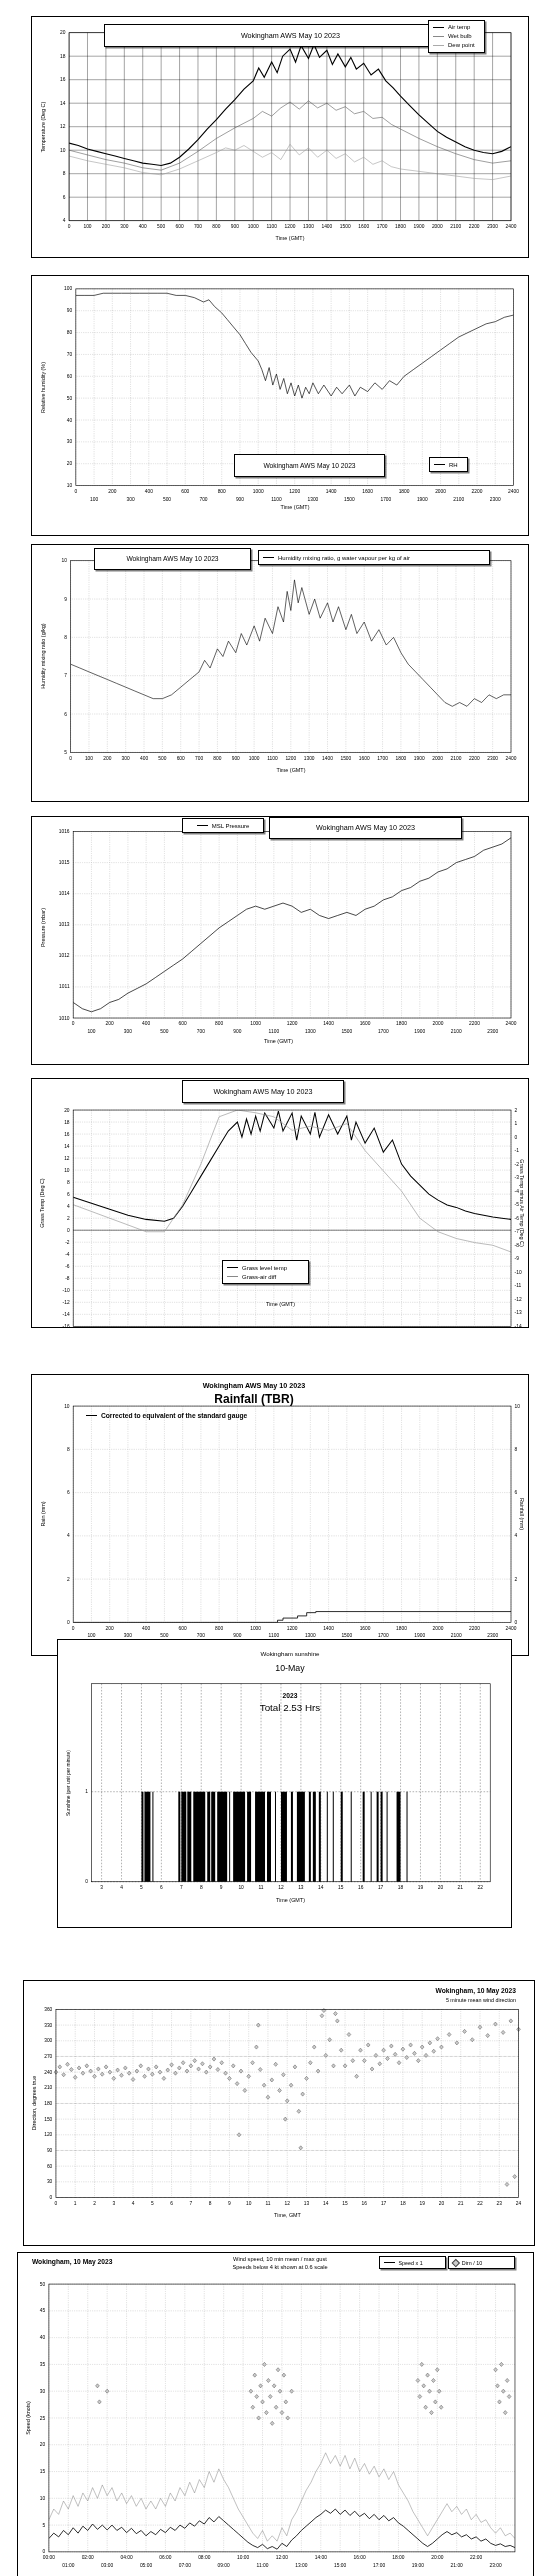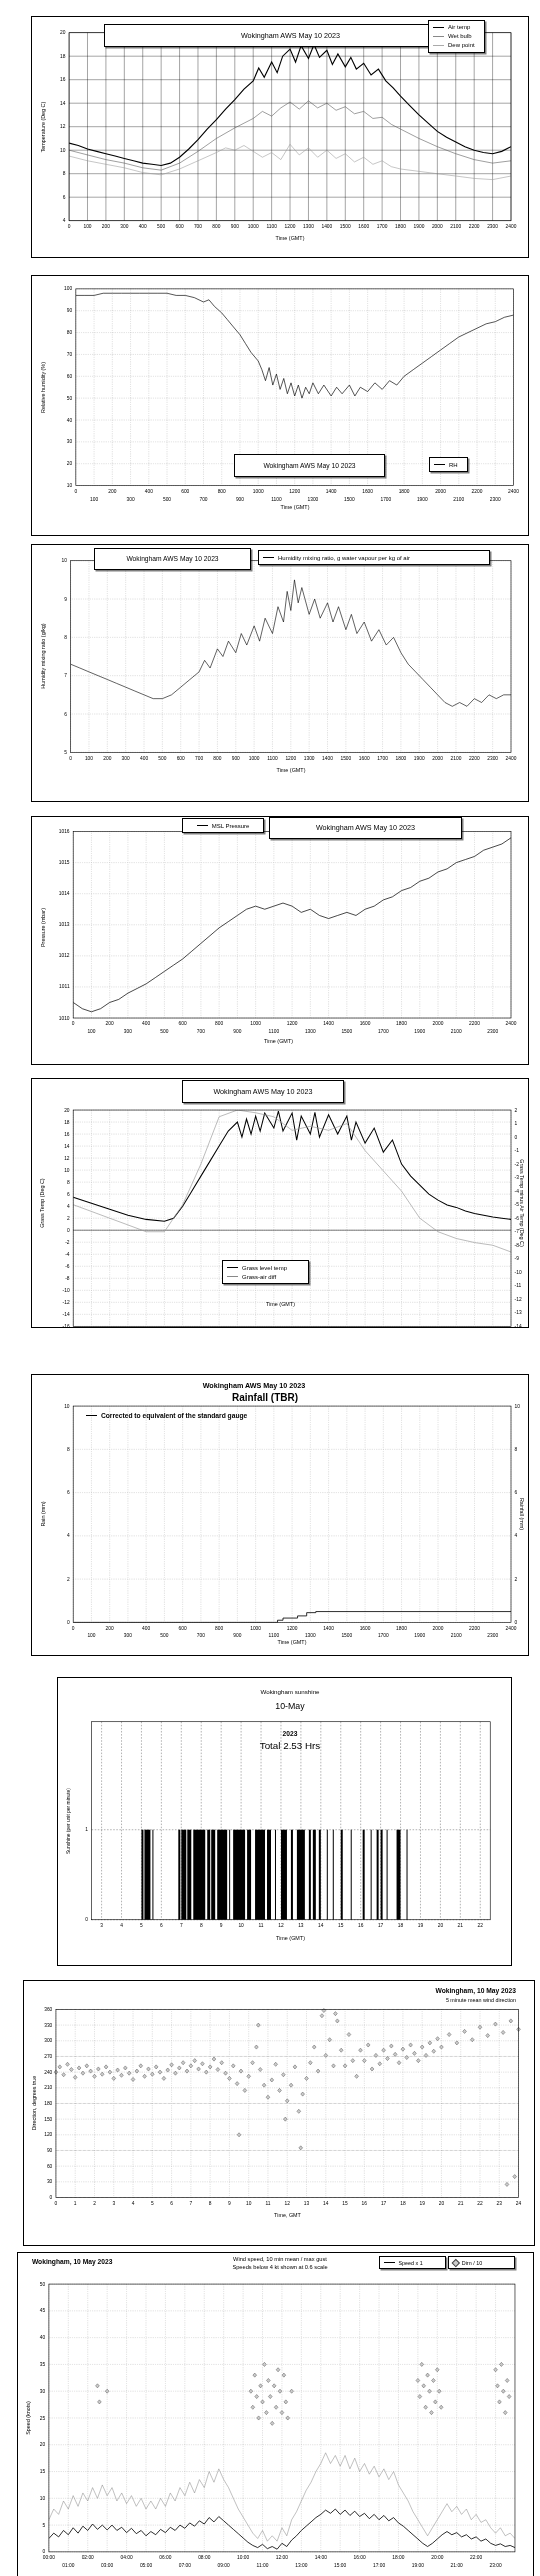--- a/index.html
+++ b/index.html
@@ -605,31 +605,31 @@
         <text x="73" y="399" text-anchor="end" font-family="&quot;Liberation Sans&quot;, sans-serif" font-size="9.5px" fill="#000">2</text>
         <text x="73" y="483" text-anchor="end" font-family="&quot;Liberation Sans&quot;, sans-serif" font-size="9.5px" fill="#000">0</text>
         <text x="937" y="63" text-anchor="start" font-family="&quot;Liberation Sans&quot;, sans-serif" font-size="9.5px" fill="#000">10</text>
         <text x="937" y="147" text-anchor="start" font-family="&quot;Liberation Sans&quot;, sans-serif" font-size="9.5px" fill="#000">8</text>
         <text x="937" y="231" text-anchor="start" font-family="&quot;Liberation Sans&quot;, sans-serif" font-size="9.5px" fill="#000">6</text>
         <text x="937" y="315" text-anchor="start" font-family="&quot;Liberation Sans&quot;, sans-serif" font-size="9.5px" fill="#000">4</text>
         <text x="937" y="399" text-anchor="start" font-family="&quot;Liberation Sans&quot;, sans-serif" font-size="9.5px" fill="#000">2</text>
         <text x="937" y="483" text-anchor="start" font-family="&quot;Liberation Sans&quot;, sans-serif" font-size="9.5px" fill="#000">0</text>
       </svg>
     <div class="freet b" style="left:57px;top:6.2px;width:330px;font-size:7.2px;">Wokingham AWS May 10 2023</div>
-    <div class="freet b" style="left:68px;top:16.5px;width:330px;font-size:10px;">Rainfall (TBR)</div>
+    <div class="freet b" style="left:57px;top:16.5px;width:330px;font-size:12px;">Rainfall (TBR)</div>
     <div class="legrow b" style="position:absolute;left:54px;top:35px;font-size:6.7px;">
       <span class="sw th"></span>
       <span>Corrected to equivalent of the standard gauge</span>
     </div>
     <div class="ylab" style="left:8.2px;top:247px;width:216px;">Rain (mm)</div>
     <div class="yrlab" style="left:493px;top:31px;width:216px;">Rainfall (mm)</div>
     <div class="xlab" style="left:41px;top:264px;width:438px;">Time (GMT)</div>
   </section>
 
-  <section class="chart" style="left:57px;top:1677px;width:453px;height:287px;">
+  <section class="chart" style="left:57px;top:1639px;width:453px;height:287px;">
     <svg id="svg6" width="453" height="287" viewBox="0 0 880 558">
         <defs>
           <clipPath id="clip6">
             <rect x="65" y="85" width="775" height="385"></rect>
           </clipPath>
         </defs>
         <line x1="84.375" y1="85" x2="84.375" y2="470" stroke="#444" stroke-width="0.8" stroke-dasharray="3 3"></line>
         <line x1="123.125" y1="85" x2="123.125" y2="470" stroke="#444" stroke-width="0.8" stroke-dasharray="3 3"></line>
         <line x1="161.875" y1="85" x2="161.875" y2="470" stroke="#444" stroke-width="0.8" stroke-dasharray="3 3"></line>
         <line x1="200.625" y1="85" x2="200.625" y2="470" stroke="#444" stroke-width="0.8" stroke-dasharray="3 3"></line>

